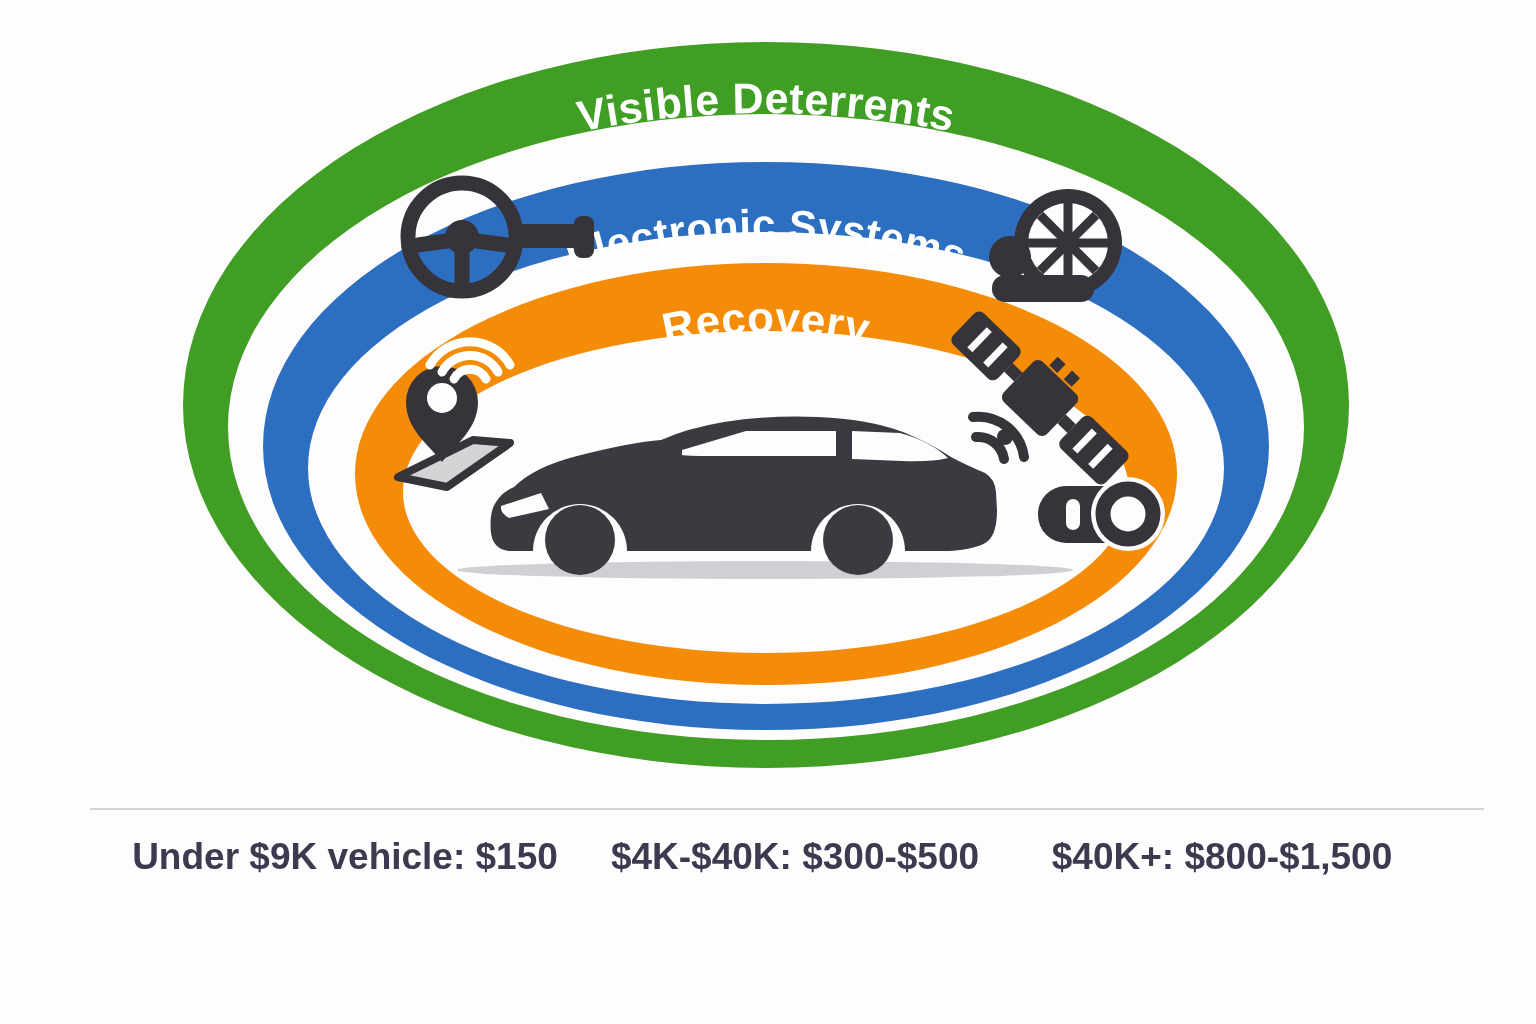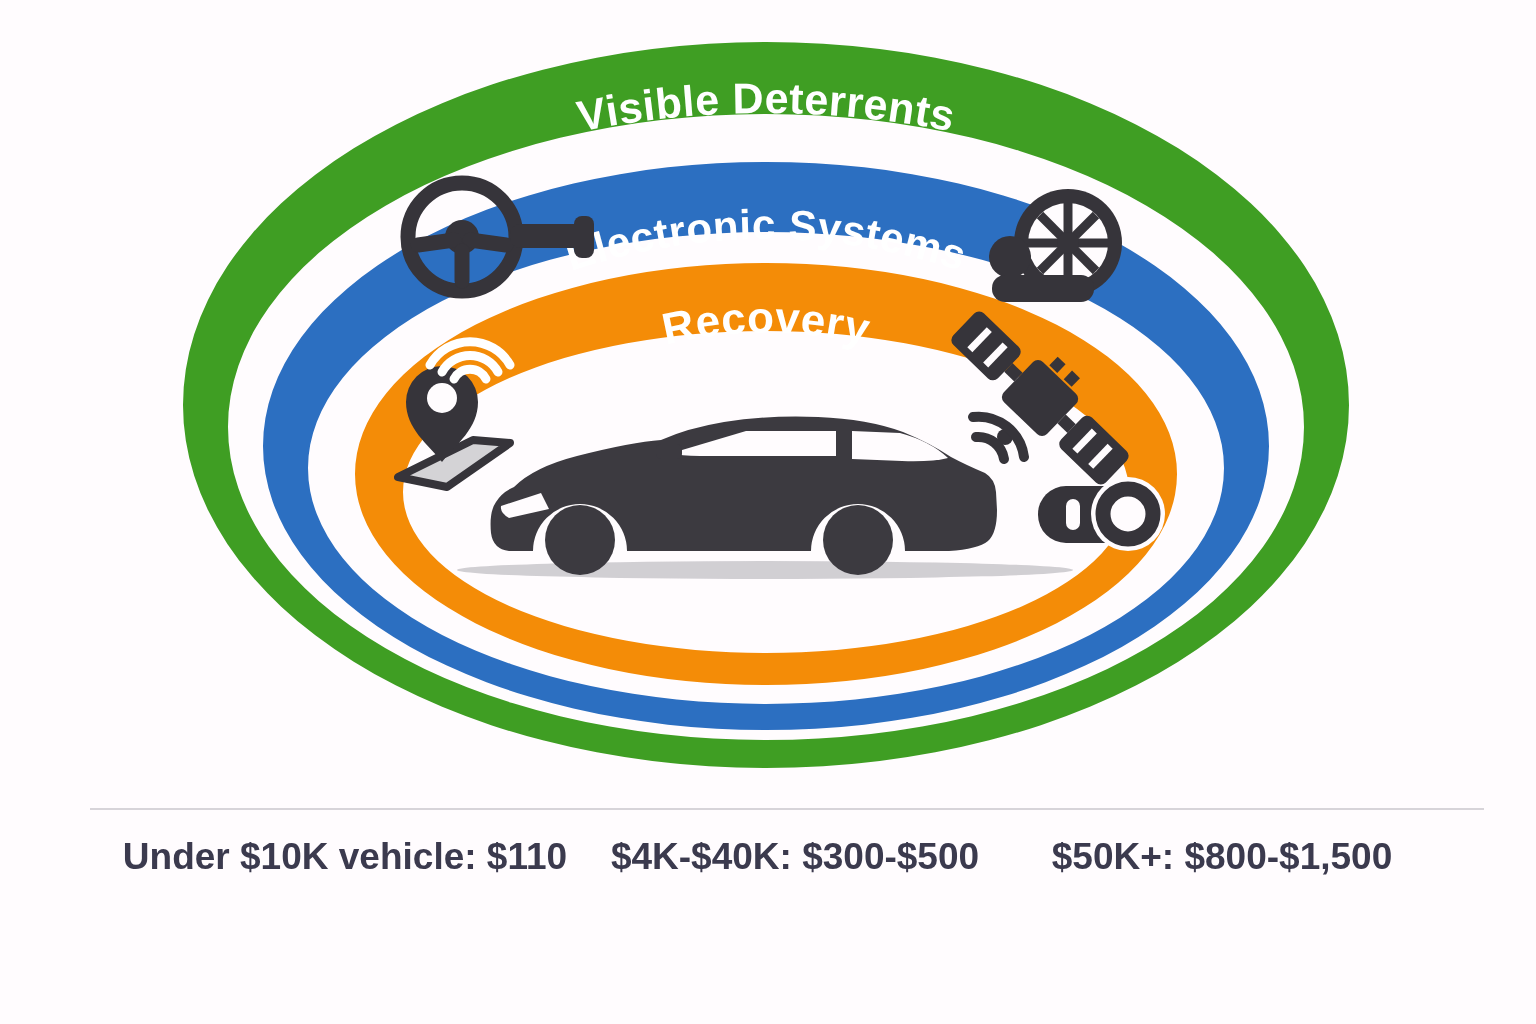--- a/index.html
+++ b/index.html
@@ -125,18 +125,18 @@
     <g color="#36343a">
       <rect x="1038" y="486" width="104" height="57" rx="28" fill="currentColor"></rect>
       <rect x="1066" y="499" width="14" height="31" rx="7" fill="#fffcfe"></rect>
       <circle cx="1128" cy="514" r="37" fill="#fffcfe"></circle>
       <circle cx="1128" cy="514" r="25" fill="none" stroke="currentColor" stroke-width="15"></circle>
     </g>
   </svg>
 
   <div class="divider"></div>
   <div>
-    <span class="price p1">Under $10K vehicle: $110</span>
+    <span class="price p1">Under $9K vehicle: $150</span>
     <span class="price p2">$4K-$40K: $300-$500</span>
-    <span class="price p3">$50K+: $800-$1,500</span>
+    <span class="price p3">$40K+: $800-$1,500</span>
   </div>
 
 </div>
 
 </body></html>

